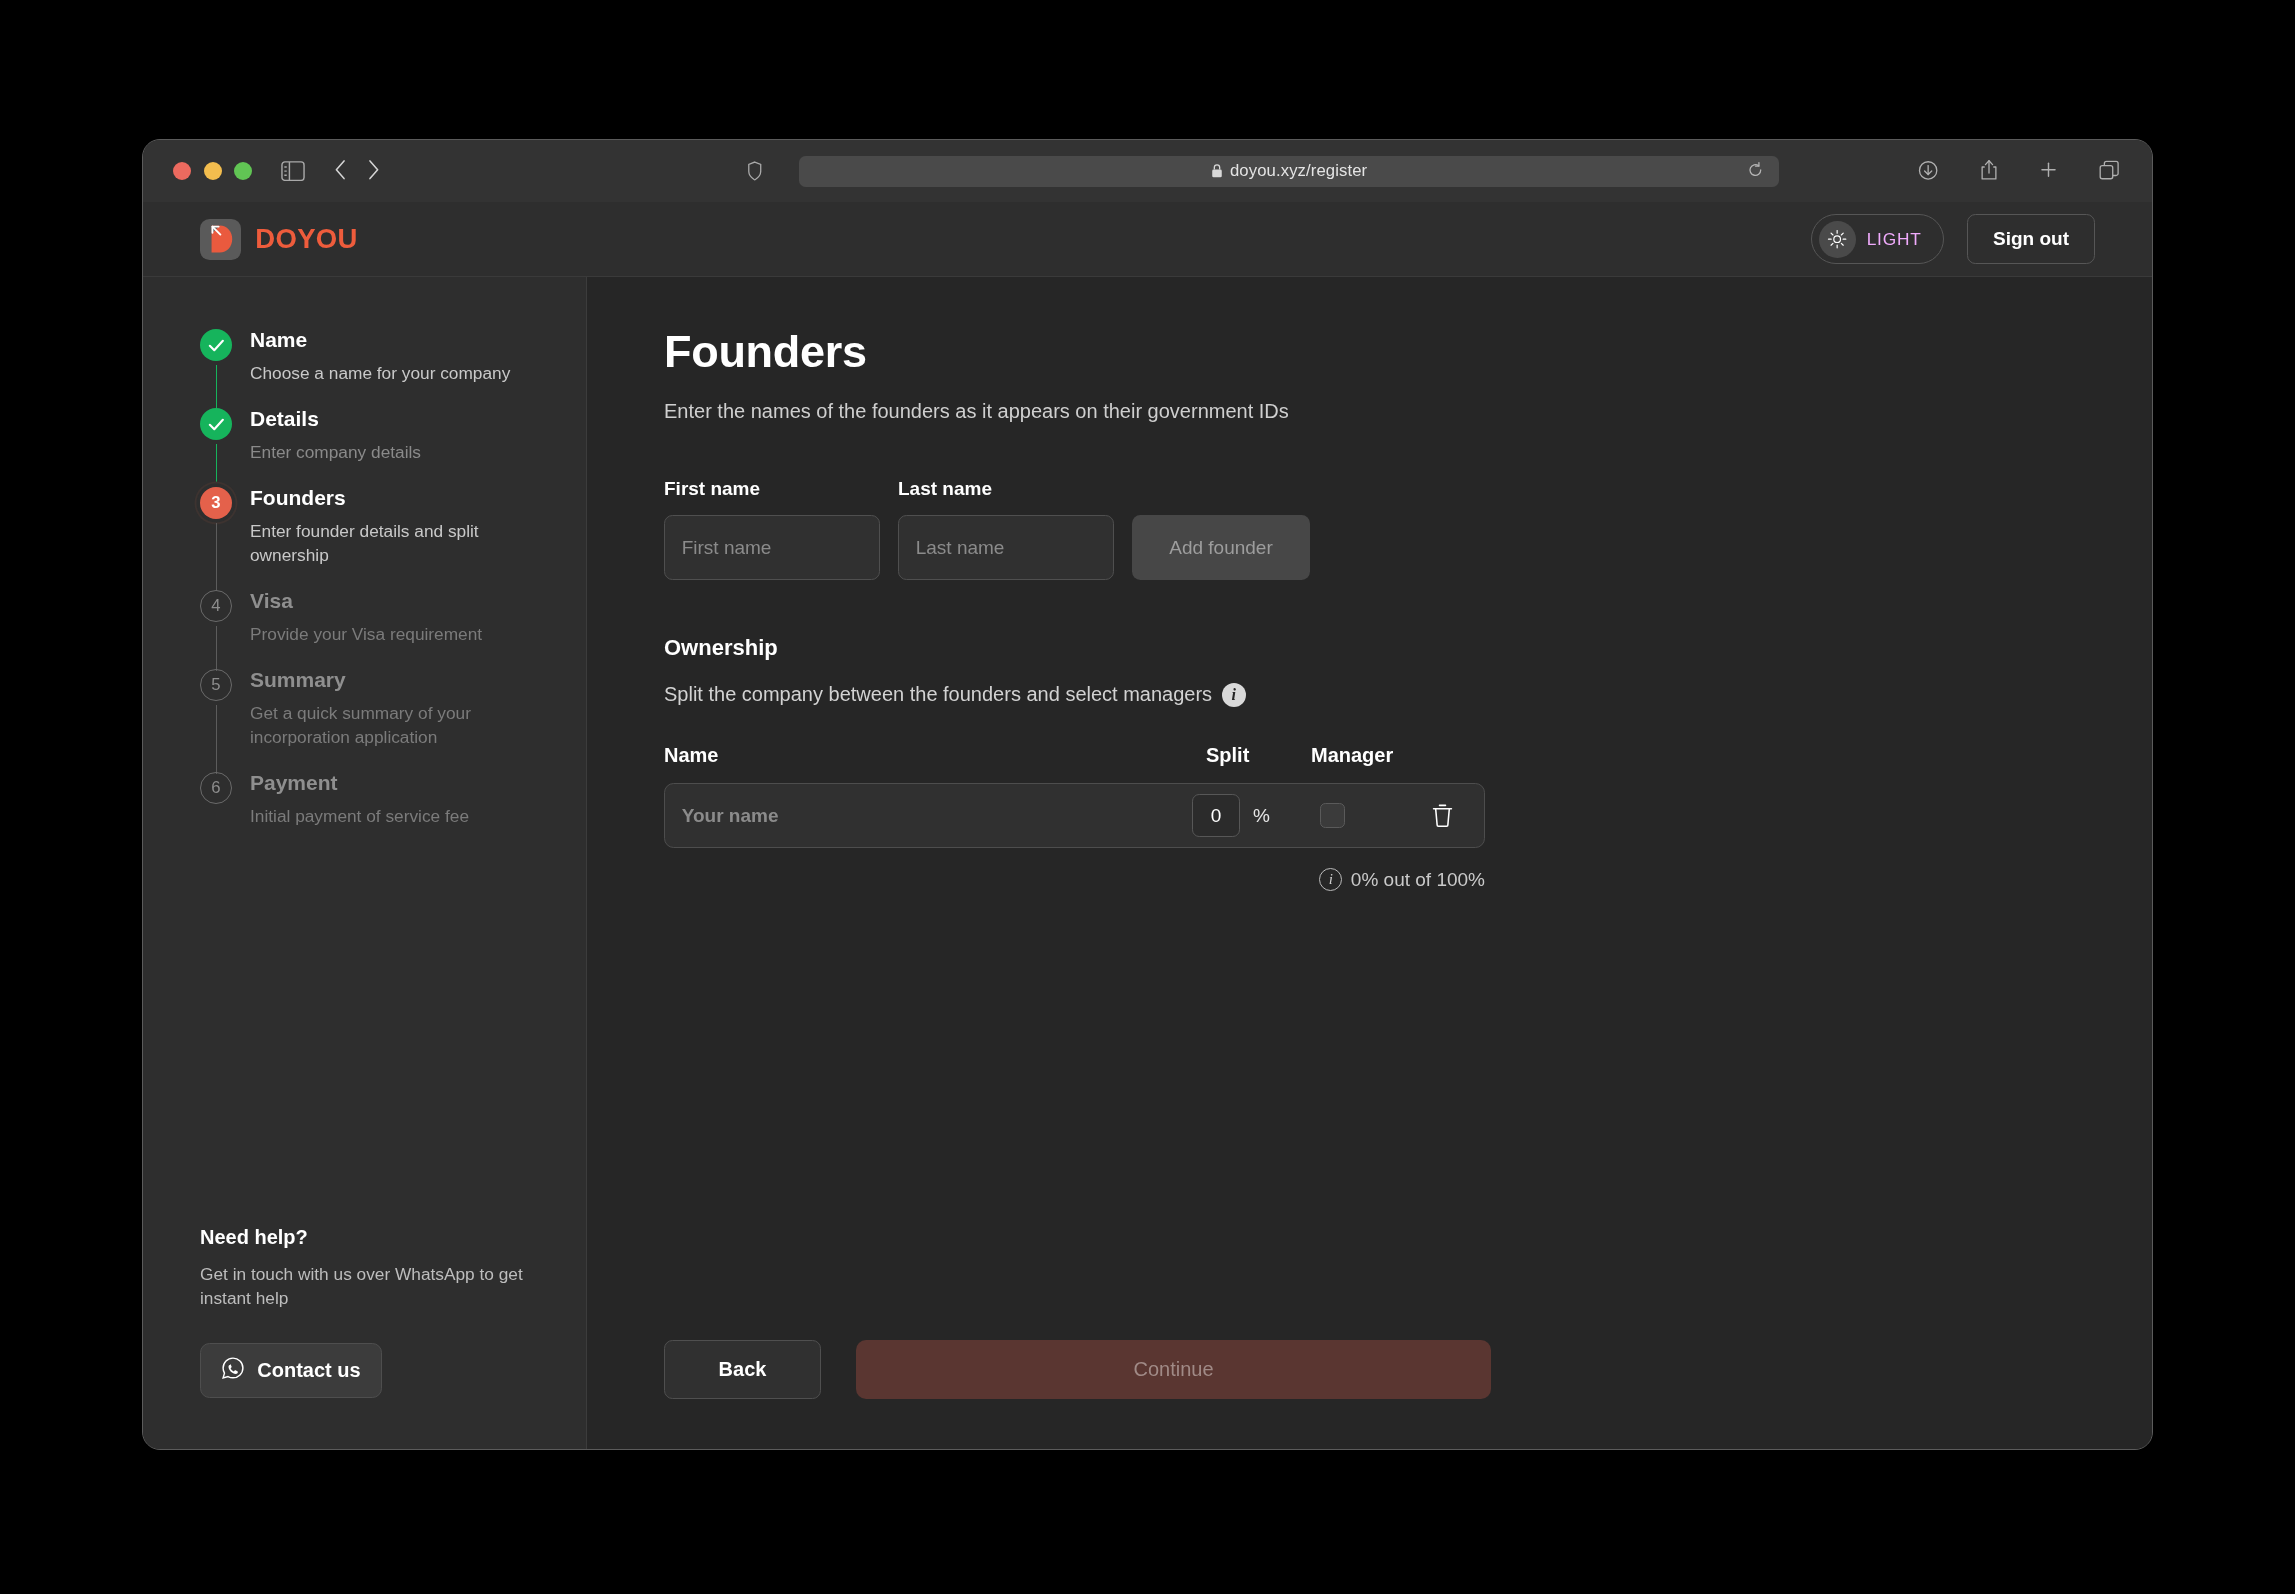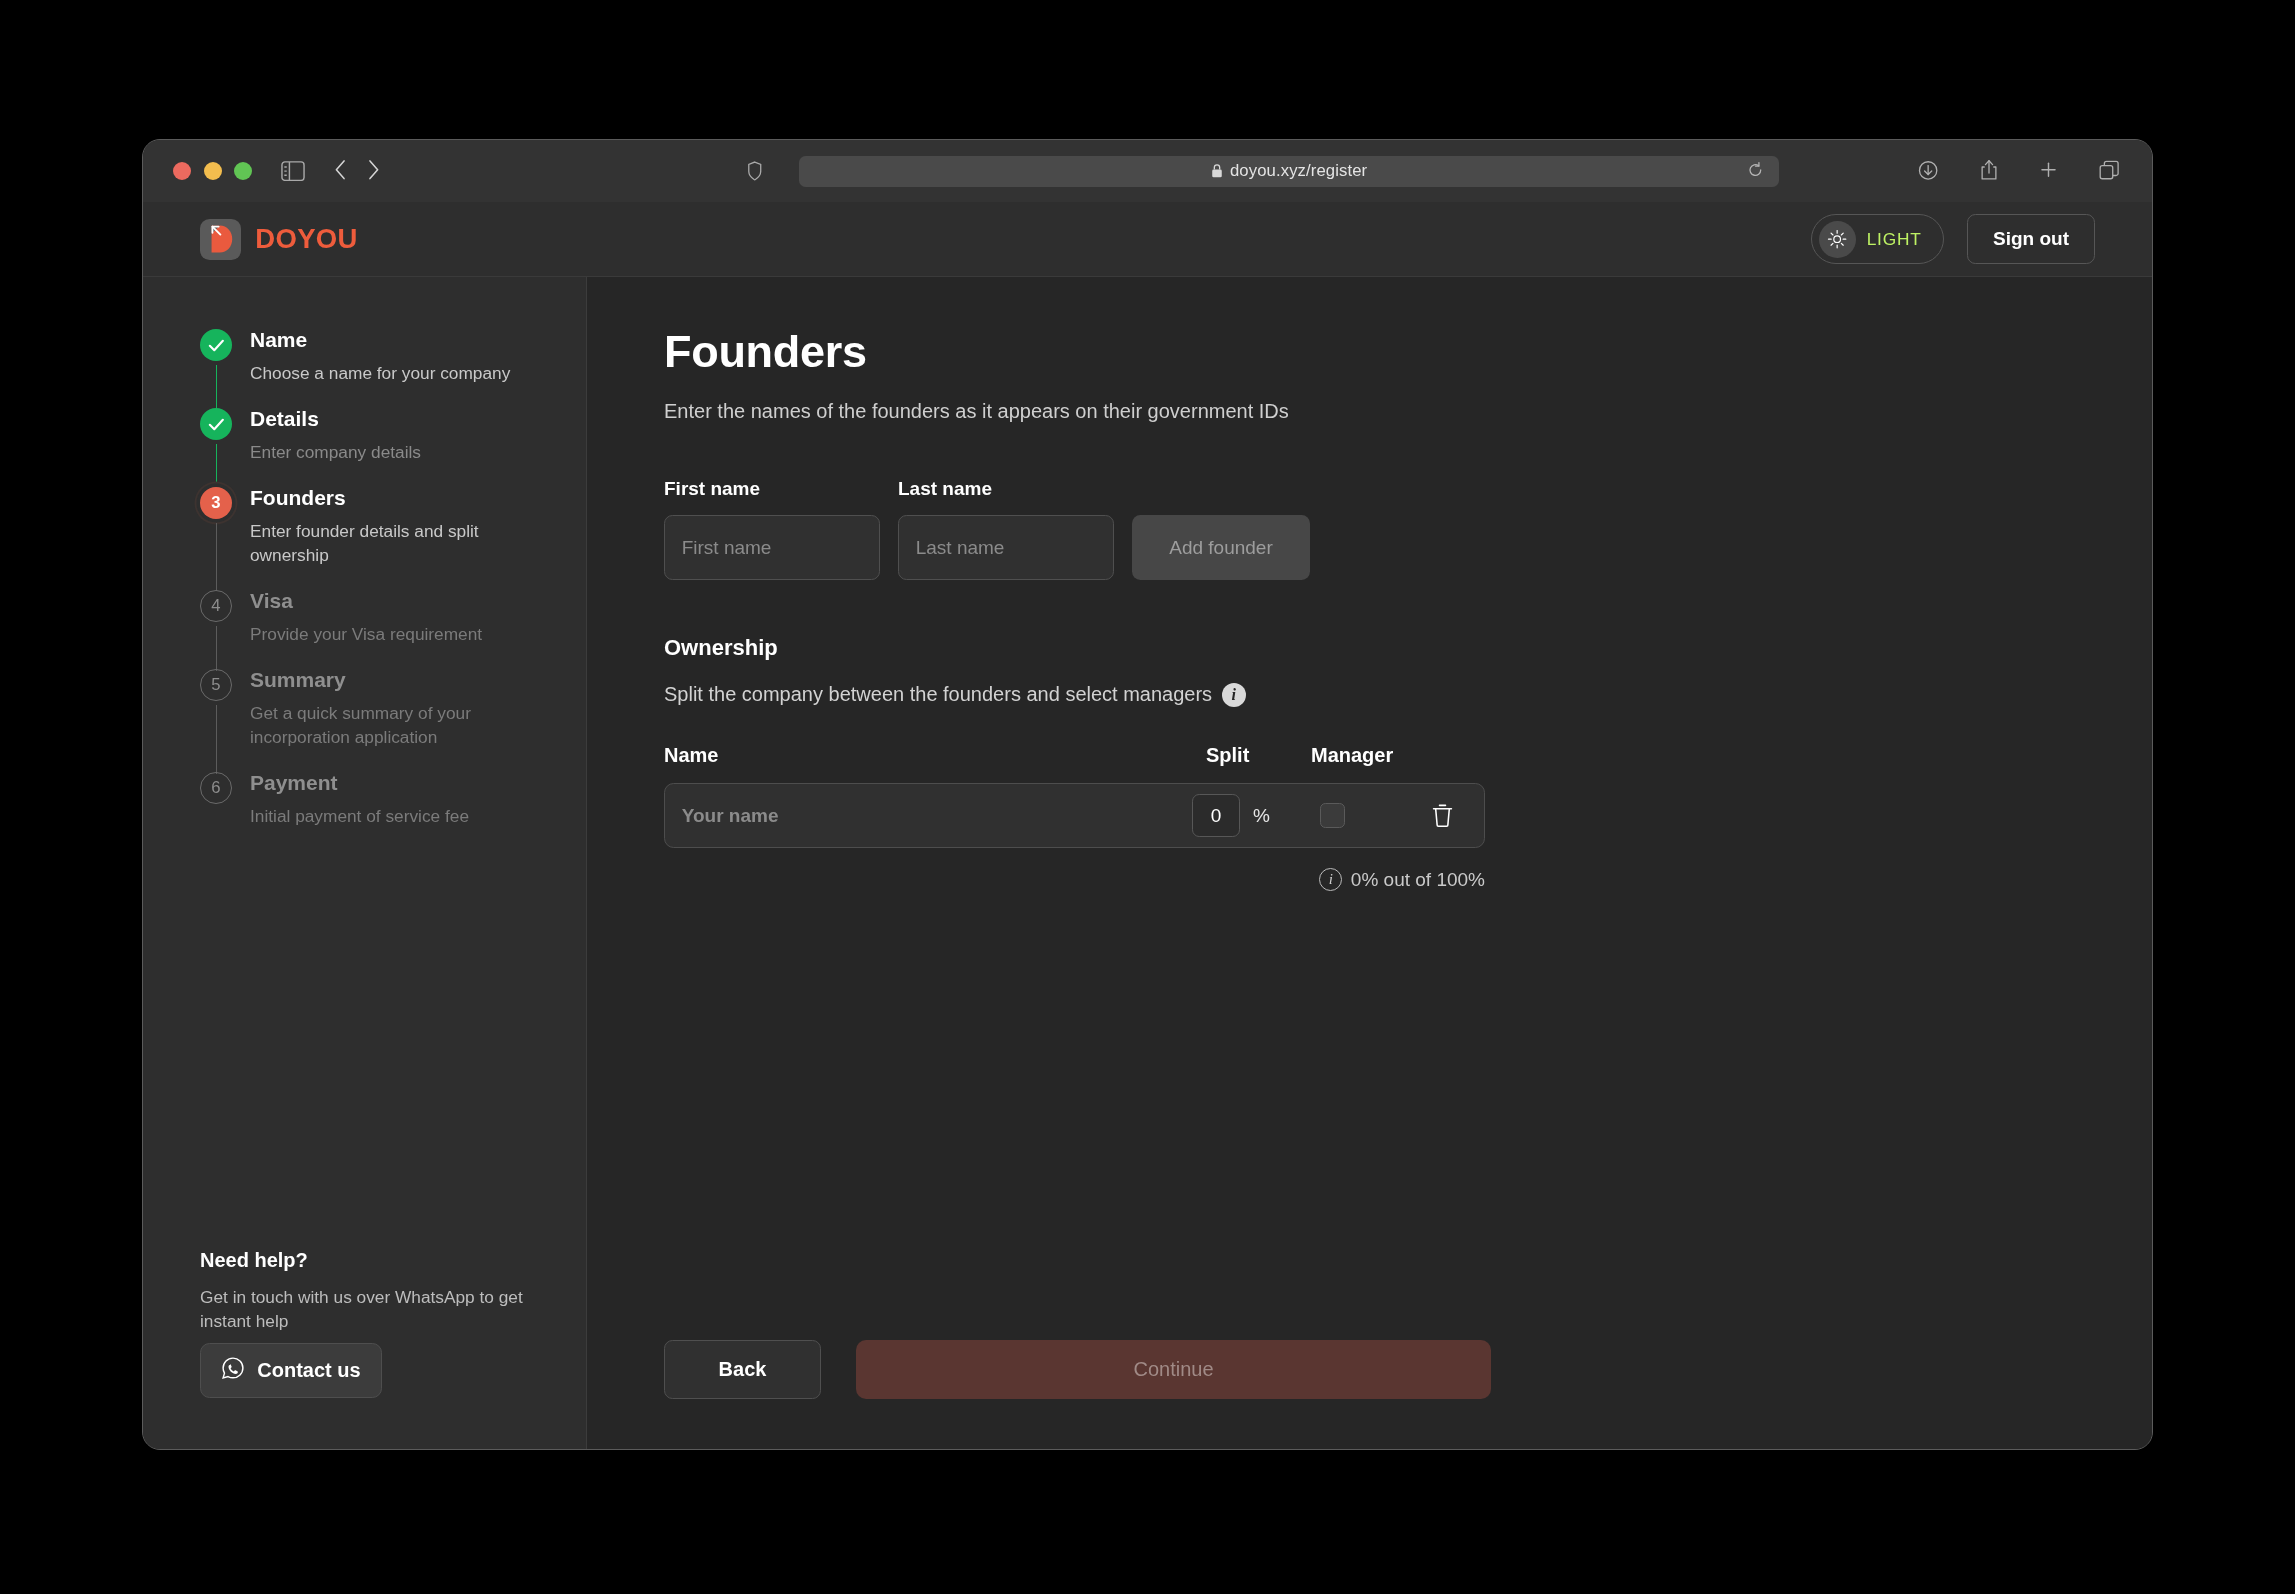--- a/index.html
+++ b/index.html
@@ -81,21 +81,21 @@
   }
 
   .header-right{
     position:absolute; right:57px; top:50%; transform:translateY(-50%);
     display:flex; align-items:center; gap:23px;
   }
   .theme-toggle{
     display:flex; align-items:center; gap:10.8px;
     height:50px; padding:0 21.5px 0 7.2px;
     border:1.2px solid #565656; border-radius:25px;
-    color:#bef264; font-size:17.3px; letter-spacing:0.8px; font-weight:500;
+    color:#f0abfc; font-size:17.3px; letter-spacing:0.8px; font-weight:500;
   }
   .theme-knob{
     width:37px; height:37px; border-radius:50%;
     background:#4a4a4a;
     display:flex; align-items:center; justify-content:center;
   }
   .signout-btn{
     height:50px; padding:0 25px;
     border:1.2px solid #565656; border-radius:8.4px;
     background:transparent; color:#ffffff;
@@ -141,21 +141,21 @@
   .step-desc.bright{ color:#c9c9c9; }
   .step-desc.dim{ color:#8a8a8a; }
   .step-desc.dimmer{ color:#7b7b7b; }
 
   .help-block{
     position:absolute; left:57px; bottom:51px; width:335px;
   }
   .help-title{ font-size:20px; font-weight:bold; color:#ffffff; }
   .help-text{ font-size:17.3px; color:#bdbdbd; line-height:1.42; margin-top:13px; }
   .contact-btn{
-    margin-top:9px;
+    margin-top:32px;
     display:inline-flex; align-items:center; gap:12px;
     height:55px; padding:0 20.3px;
     background:#3c3c3c; border:0.6px solid #4e4e4e; border-radius:9.6px;
     color:#ffffff; font-size:20px; font-weight:bold;
     font-family:"Liberation Sans", sans-serif;
     text-align:right;
   }
 
   
   .main{

